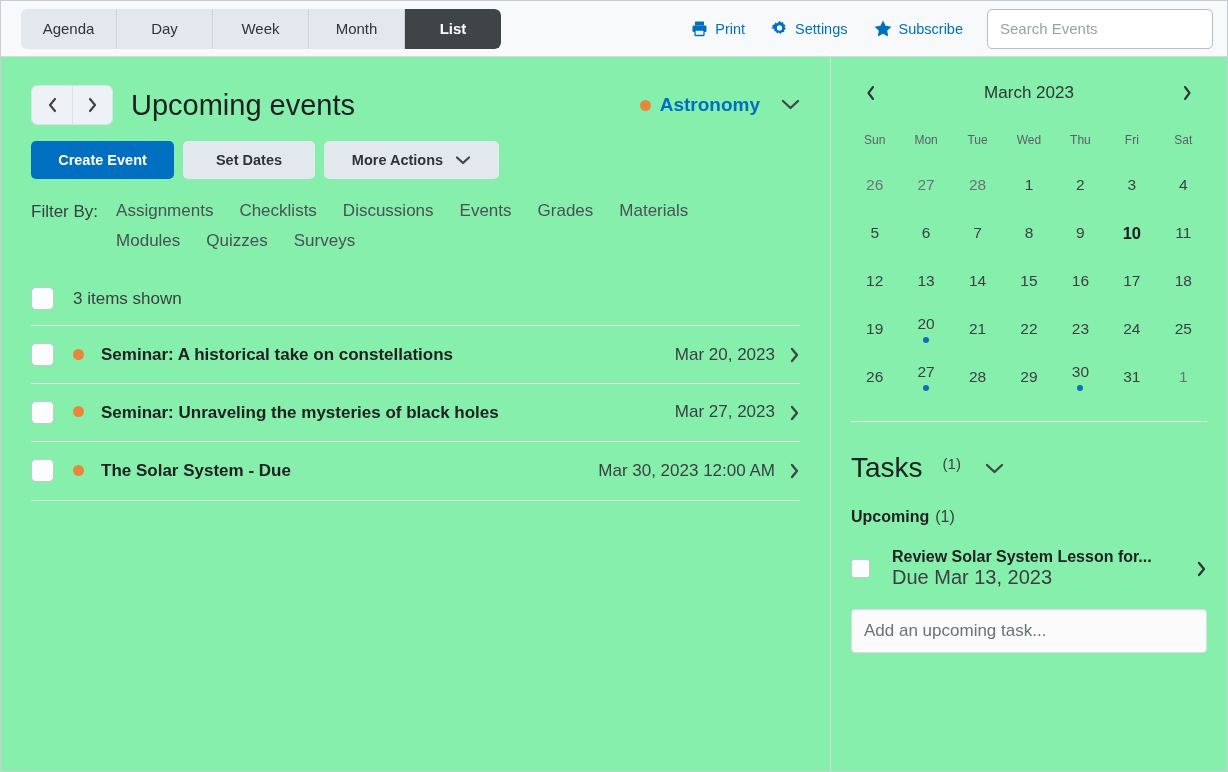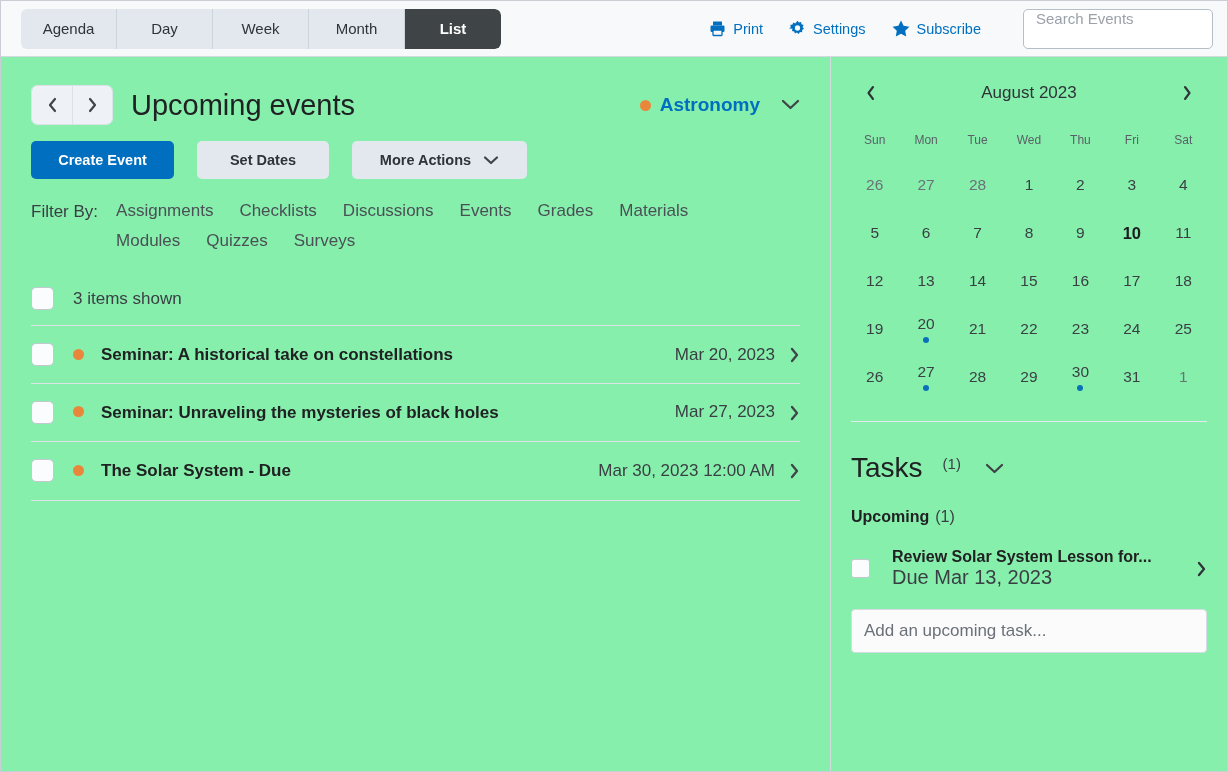--- a/index.html
+++ b/index.html
@@ -38,23 +38,23 @@
   .viewtab.active { background: #3f4547; color: #ffffff; font-weight: bold;
     border-radius: 0 6px 6px 0; }
 
   .toolspacer { flex: 1; }
   .tools { display: flex; align-items: center; gap: 26px; }
   .toolbtn { display: flex; align-items: center; gap: 7px;
     color: #006fbf; font-size: 14.5px; font-weight: normal; cursor: pointer; }
   .toolbtn svg { display: block; }
 
   .searchbox {
-    margin-left: 42px; width: 190px; height: 40px;
+    margin-left: 24px; width: 226px; height: 40px;
     border: 1px solid #b6bec6; border-radius: 5px; background: #ffffff;
-    display: flex; align-items: flex-start; padding: 0 10px 0 12px;
+    display: flex; align-items: center; padding: 0 10px 0 12px;
   }
   .searchbox input {
     flex: 1; border: none; outline: none; font-size: 15px;
     font-family: "Liberation Sans", sans-serif; color: #3a3f44; background: transparent;
   }
   .searchbox input::placeholder { color: #9aa1a8; }
 
   
   .body { flex: 1; display: flex; min-height: 0; }
   .main { width: 830px; min-width: 830px; border-right: 1px solid #d4d9de;
@@ -68,21 +68,21 @@
   .navbtn { width: 40px; background: #eef1f5; display: flex; align-items: center;
     justify-content: center; cursor: pointer; }
   .navbtn + .navbtn { border-left: 1px solid #dde2e8; }
   .pagetitle { font-size: 29px; font-weight: normal; color: #202122;
     margin-left: 18px; line-height: 40px; }
   .headspacer { flex: 1; }
   .calsel { display: flex; align-items: center; gap: 9px; margin-top: 9px; cursor: pointer; }
   .dot { width: 11px; height: 11px; border-radius: 50%; display: inline-block; }
   .calsel-label { color: #006fbf; font-size: 19px; font-weight: bold; }
 
-  .actions { display: flex; gap: 23px; margin-top: 16px; }
+  .actions { display: flex; gap: 9px; margin-top: 16px; }
   .btn { height: 38px; border-radius: 5px; display: flex; align-items: center;
     justify-content: center; padding: 0 22px; font-size: 14.5px; font-weight: bold;
     cursor: pointer; }
   .btn-primary { background: #006fbf; color: #ffffff; min-width: 143px; }
   .btn-sec { background: #e2e8ee; color: #2f3438; min-width: 132px; }
   .btn-sec.wide { min-width: 175px; gap: 12px; }
 
   
   .filters { margin-top: 22px; display: flex; align-items: flex-start; }
   .filterlabel { font-size: 17px; color: #3a3f44; padding-top: 1px; }
@@ -308,21 +308,21 @@
     </div>
 
     <div class="side">
 
       <div class="minihead">
         <div class="miniarrow">
           <svg width="10" height="16" viewBox="0 0 10 16" fill="none" stroke="#2f3438" stroke-width="2.1" stroke-linecap="round" stroke-linejoin="round">
             <polyline points="7,2 2.5,8 7,14"></polyline>
           </svg>
         </div>
-        <div class="minititle">August 2023</div>
+        <div class="minititle">March 2023</div>
         <div class="miniarrow">
           <svg width="10" height="16" viewBox="0 0 10 16" fill="none" stroke="#2f3438" stroke-width="2.1" stroke-linecap="round" stroke-linejoin="round">
             <polyline points="3,2 7.5,8 3,14"></polyline>
           </svg>
         </div>
       </div>
 
       <div class="grid">
         <div class="dow">Sun</div>
         <div class="dow">Mon</div>

